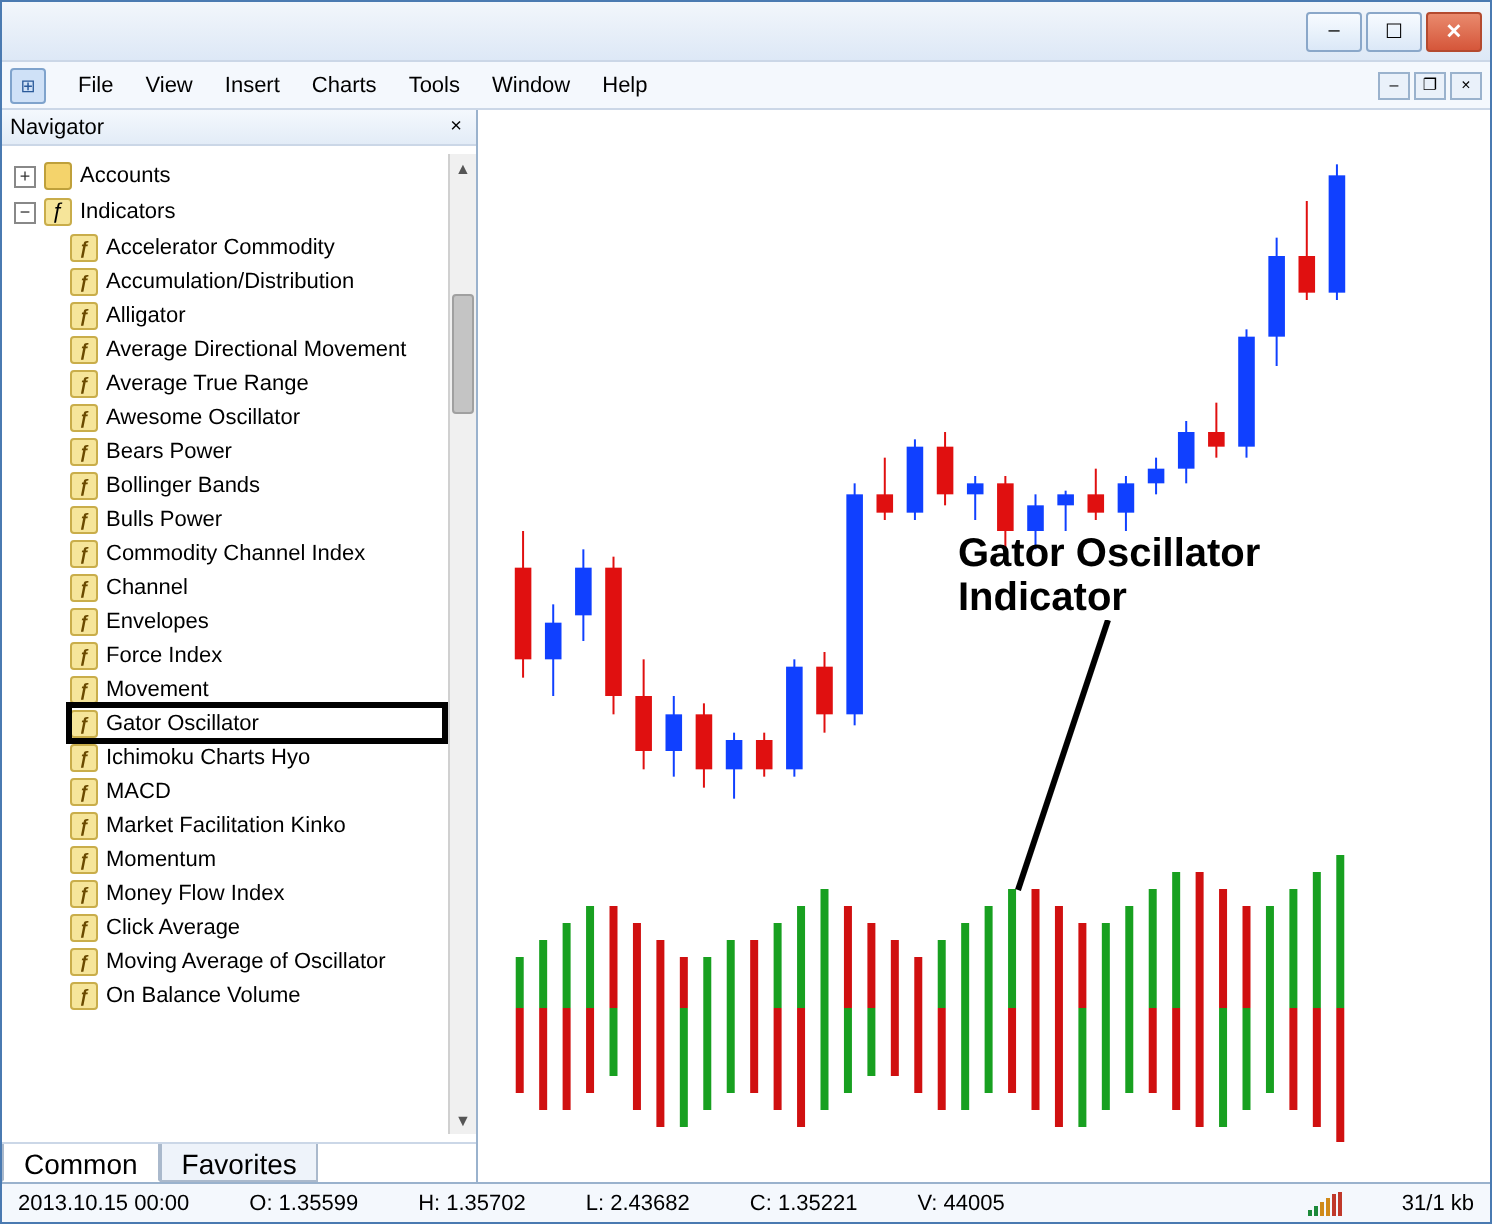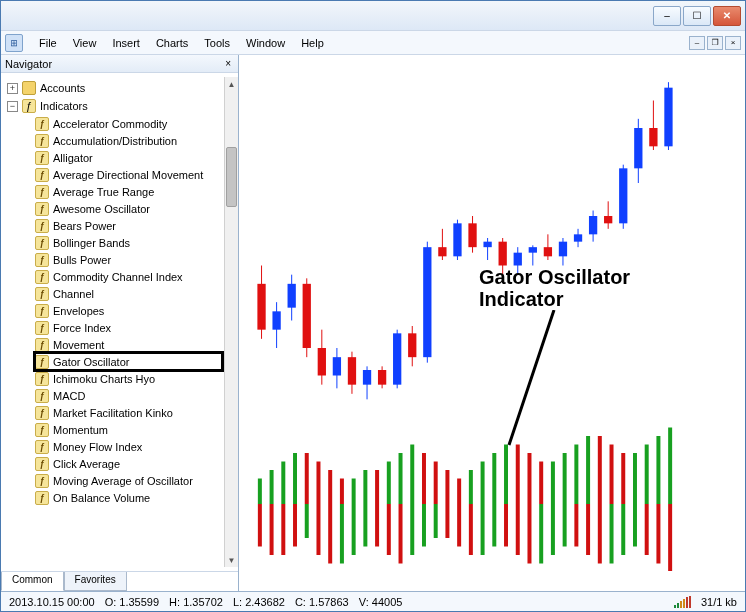--- a/index.html
+++ b/index.html
@@ -25,24 +25,24 @@
 .tree-node { display:flex; align-items:center; height:18px; white-space:nowrap; }
 .tree-toggle { width:11px; height:11px; border:1px solid #888; background:#fff; display:flex; align-items:center; justify-content:center; font-size:9px; line-height:1; margin-right:4px; cursor:pointer; color:#333;}
 .tree-icon { width:14px; height:14px; margin-right:4px; display:flex; align-items:center; justify-content:center; border-radius:2px;}
 .tree-icon.accounts { background:#f4d36b; border:1px solid #bfa03a;}
 .tree-icon.indicators { background:#f6e59a; border:1px solid #c9ad4a;}
 .tree-icon.fn { background:#f6e59a; border:1px solid #c9ad4a; color:#6a4a00; font-weight:bold; font-style:italic; font-size:9px;}
 .tree-children { margin-left: 28px; }
 .tree-leaf { display:flex; align-items:center; height:17px; cursor:pointer; white-space:nowrap;}
 .highlighted { outline:3px solid #000; outline-offset:-1px; }
 .nav-tabs { height:20px; display:flex; border-top:1px solid #cbd7e7;}
-.nav-tab { padding:2px 10px; border:1px solid #aab9cc; border-top:none; background:#eef3fa; cursor:pointer; font-size:10px;}
+.nav-tab { padding:2px 10px; border:1px solid #aab9cc; border-top:none; background:#eef3fa; cursor:pointer; font-size:14px;}
 .nav-tab.active { background:#fff; border-bottom-color:#fff;}
 .chart-area { flex:1; position:relative; background:#fff;}
-.status { height:20px; border-top:1px solid #9ab2cd; background:#f4f8fd; display:flex; align-items:center; padding:0 8px; font-size:11px; gap:10px;}
+.status { height:20px; border-top:1px solid #9ab2cd; background:#f4f8fd; display:flex; align-items:center; padding:0 8px; font-size:11px; gap:30px;}
 .status .spacer { flex:1;}
 .sig-bars { display:flex; align-items:flex-end; gap:1px; height:12px;}
 .sig-bars span { width:2px; background:#1c8a3a;}
 .sig-bars span:nth-child(1){height:3px;} .sig-bars span:nth-child(2){height:5px;} .sig-bars span:nth-child(3){height:7px;background:#d08a1a;} .sig-bars span:nth-child(4){height:9px;background:#d08a1a;} .sig-bars span:nth-child(5){height:11px;background:#c0392b;} .sig-bars span:nth-child(6){height:12px;background:#c0392b;}
 svg { display:block;}
 .anno-label { position:absolute; font-family: Arial, sans-serif; font-weight:bold; color:#000; font-size:20px; line-height:1.1;}
 </style>
 </head>
 <body>
 
@@ -333,21 +333,21 @@
           <line x1="50" y1="0" x2="5" y2="135" stroke="#000" stroke-width="3"></line>
         </svg>
     </div>
   </div>
 
   <div class="status">
     <span>2013.10.15 00:00</span>
     <span>O: 1.35599</span>
     <span>H: 1.35702</span>
     <span>L: 2.43682</span>
-    <span>C: 1.57863</span>
+    <span>C: 1.35221</span>
     <span>V: 44005</span>
     <span class="spacer"></span>
     <span class="sig-bars">
         <span></span>
         <span></span>
         <span></span>
         <span></span>
         <span></span>
         <span></span>
       </span>

